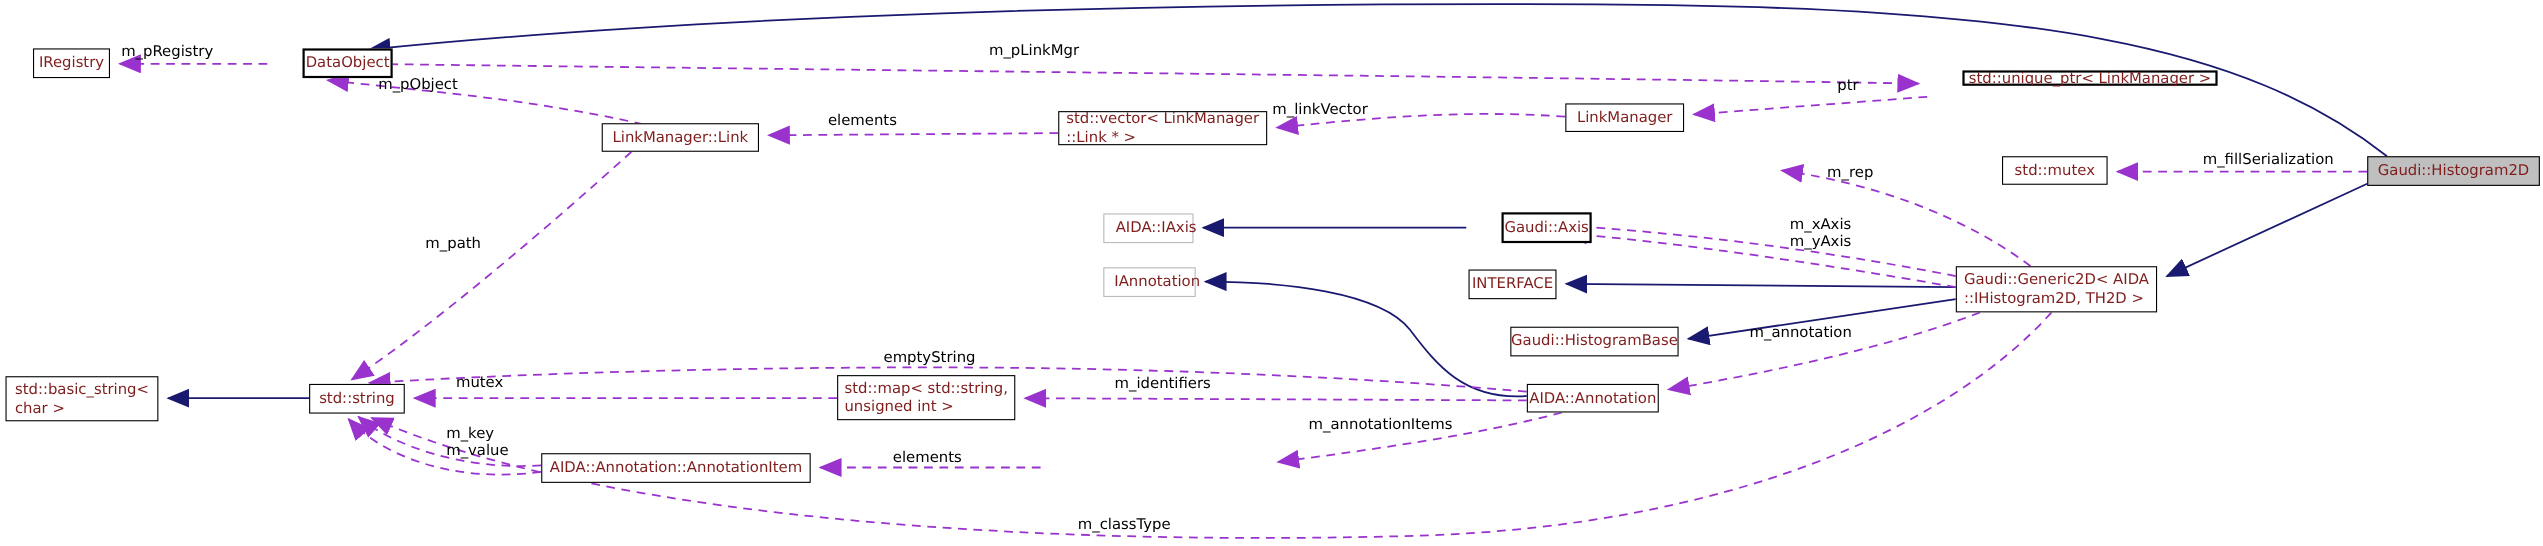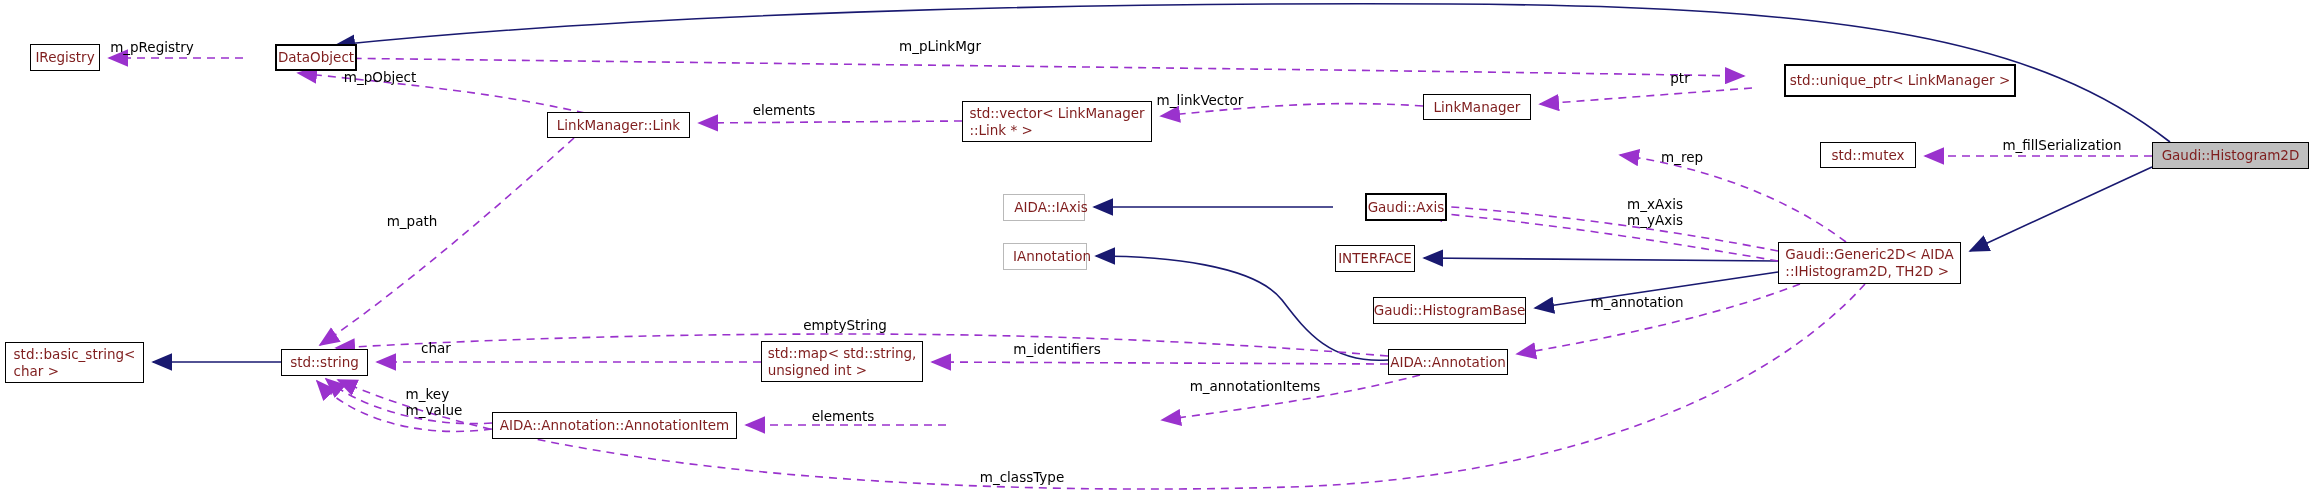--- a/index.html
+++ b/index.html
@@ -63,24 +63,24 @@
     <path d="M 492,429 C 408,440 345,412 317,381" fill="none" stroke="#9a32cd" stroke-width="1.6" stroke-dasharray="8,6" marker-end="url(#ar-p)"></path>
     <path d="M 946,425 L 746,425" fill="none" stroke="#9a32cd" stroke-width="1.6" stroke-dasharray="8,6" marker-end="url(#ar-p)"></path>
     <path d="M 1420,375 C 1340,396 1252,408 1162,420" fill="none" stroke="#9a32cd" stroke-width="1.6" stroke-dasharray="8,6" marker-end="url(#ar-p)"></path>
     <path d="M 574,138 C 500,205 395,295 320,345" fill="none" stroke="#9a32cd" stroke-width="1.6" stroke-dasharray="8,6" marker-end="url(#ar-p)"></path>
     <path d="M 1865,284 C 1770,390 1570,478 1290,487 C 980,496 560,478 338,380" fill="none" stroke="#9a32cd" stroke-width="1.6" stroke-dasharray="8,6" marker-end="url(#ar-p)"></path>
   </svg>
 
   <div class="node" style="left:30px;top:44px;width:70px;height:27px">IRegistry</div>
   <div class="node b2" style="left:243px;top:44px;width:82px;height:27px">DataObject</div>
   <div class="node" style="left:547px;top:112px;width:143px;height:26px">LinkManager::Link</div>
-  <div class="node" style="left:962px;top:101px;width:190px;height:41px">std::vector&lt; LinkManager
+  <div class="node" style="left:962px;top:101px;width:190px;height:31px">std::vector&lt; LinkManager
 ::Link * &gt;</div>
   <div class="node" style="left:1423px;top:94px;width:108px;height:26px">LinkManager</div>
-  <div class="node b2" style="left:1752px;top:64px;width:232px;height:33px">std::unique_ptr&lt; LinkManager &gt;</div>
+  <div class="node b2" style="left:1752px;top:64px;width:232px;height:14px">std::unique_ptr&lt; LinkManager &gt;</div>
   <div class="node" style="left:1820px;top:142px;width:96px;height:26px">std::mutex</div>
   <div class="node current" style="left:2152px;top:142px;width:157px;height:27px">Gaudi::Histogram2D</div>
   <div class="node ext" style="left:1003px;top:194px;width:82px;height:27px">AIDA::IAxis</div>
   <div class="node b2" style="left:1333px;top:193px;width:82px;height:28px">Gaudi::Axis</div>
   <div class="node ext" style="left:1003px;top:243px;width:84px;height:27px">IAnnotation</div>
   <div class="node" style="left:1335px;top:245px;width:80px;height:27px">INTERFACE</div>
   <div class="node" style="left:1778px;top:242px;width:183px;height:42px">Gaudi::Generic2D&lt; AIDA
 ::IHistogram2D, TH2D &gt;</div>
   <div class="node" style="left:1373px;top:297px;width:153px;height:27px">Gaudi::HistogramBase</div>
   <div class="node" style="left:1388px;top:349px;width:120px;height:26px">AIDA::Annotation</div>
@@ -97,21 +97,21 @@
   <span class="elabel" style="left:380px;top:70px">m_pObject</span>
   <span class="elabel" style="left:784px;top:103px">elements</span>
   <span class="elabel" style="left:1200px;top:93px">m_linkVector</span>
   <span class="elabel" style="left:1682px;top:150px">m_rep</span>
   <span class="elabel" style="left:1655px;top:197px">m_xAxis
 m_yAxis</span>
   <span class="elabel" style="left:2062px;top:138px">m_fillSerialization</span>
   <span class="elabel" style="left:1637px;top:295px">m_annotation</span>
   <span class="elabel" style="left:845px;top:318px">emptyString</span>
   <span class="elabel" style="left:1057px;top:342px">m_identifiers</span>
-  <span class="elabel" style="left:436px;top:341px">char</span>
+  <span class="elabel" style="left:436px;top:341px">mutex</span>
   <span class="elabel" style="left:434px;top:387px">m_key
 m_value</span>
   <span class="elabel" style="left:843px;top:409px">elements</span>
   <span class="elabel" style="left:1255px;top:379px">m_annotationItems</span>
   <span class="elabel" style="left:1022px;top:470px">m_classType</span>
   <span class="elabel" style="left:412px;top:214px">m_path</span>
 
 </div>
 
 </body></html>

